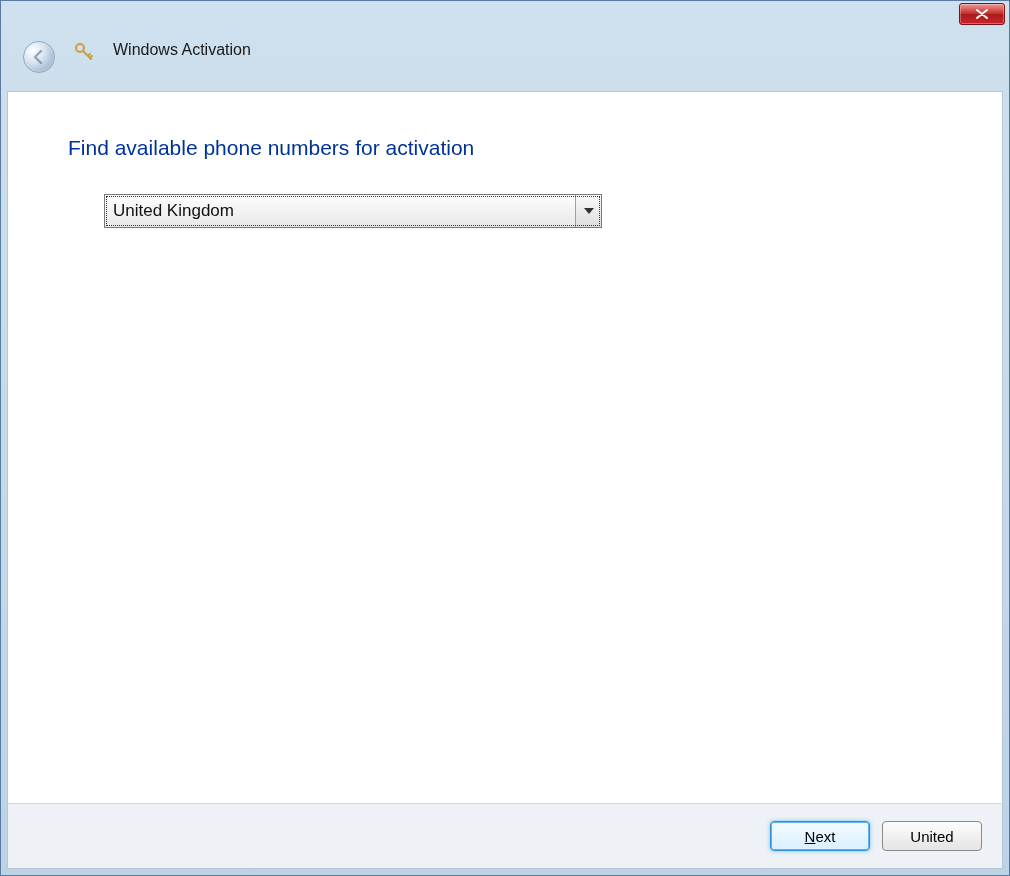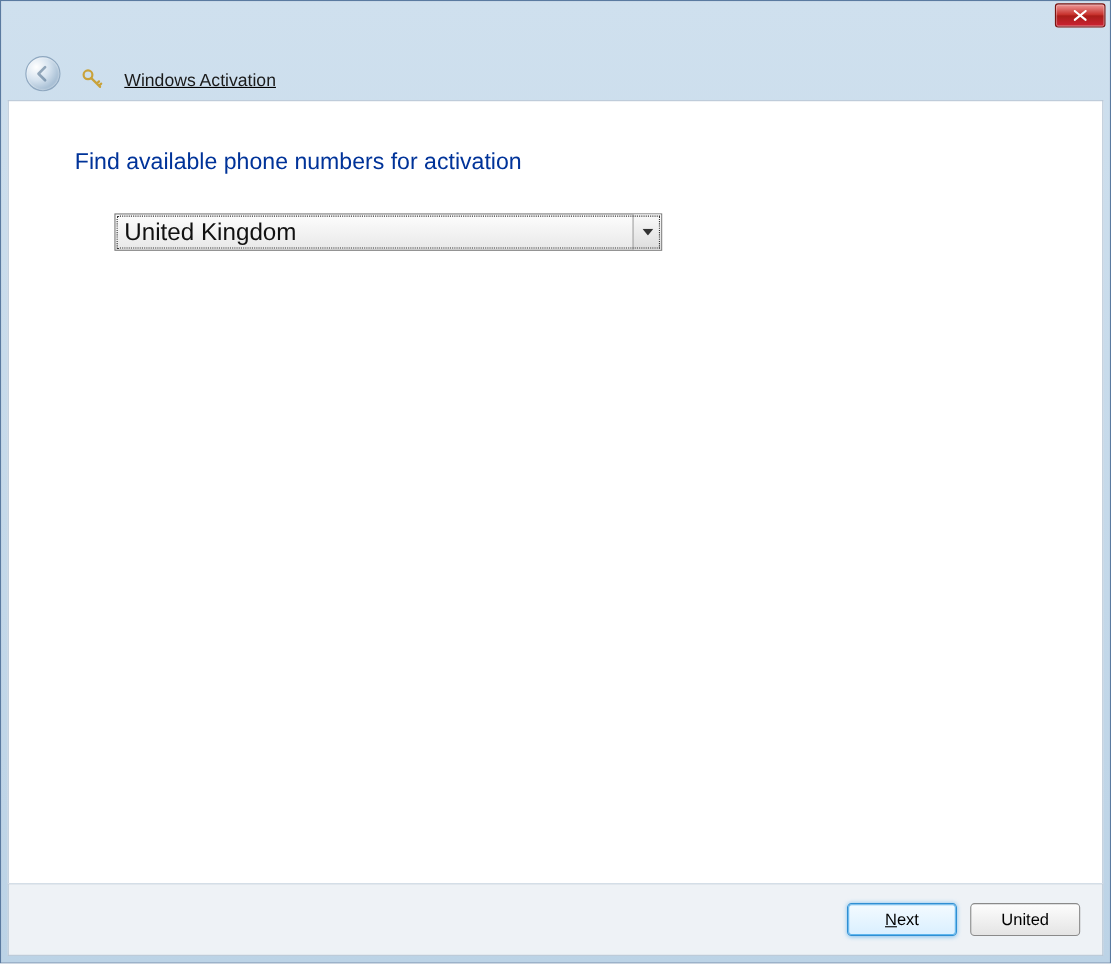--- a/index.html
+++ b/index.html
@@ -33,24 +33,23 @@
     border-radius: 3px;
     display: flex; align-items: center; justify-content: center;
     color: #fff;
     font-weight: bold;
     box-shadow: inset 0 0 0 1px rgba(255,255,255,0.3);
   }
   .close-btn svg { display:block; }
   .nav-row {
     height: 50px;
     display: flex;
-    align-items: flex-end;
+    align-items: flex-start;
     padding: 0 12px 8px 22px;
     gap: 18px;
-    text-decoration: underline;
   }
   .back-btn {
     width: 32px; height: 32px;
     border-radius: 50%;
     background: radial-gradient(circle at 30% 30%, #fff, #d6e3ef 40%, #aac1d6 70%, #8ea9c2);
     border: 1px solid #8fa8c0;
     display:flex; align-items:center; justify-content:center;
     box-shadow: inset 0 0 2px rgba(255,255,255,0.8);
   }
   .back-btn svg { opacity:0.55; }
@@ -67,20 +66,21 @@
     background: #fff;
     margin: 0 6px;
     border: 1px solid #b8c7d6;
     border-bottom: none;
     display:flex; flex-direction:column;
     overflow:hidden;
   }
   .content {
     flex:1;
     padding: 44px 60px 0 60px;
+    border-radius: 29px;
   }
   .heading {
     color: #003399;
     font-size: 21px;
     font-weight: 400;
     margin: 0 0 34px 0;
   }
   .instruction {
     font-size: 17px;
     margin: 0 0 18px 0;
@@ -95,21 +95,21 @@
     border: 1px solid #7a7a7a;
     background: linear-gradient(#fdfdfd,#e8e8e8);
     outline: 1px dotted #333;
     outline-offset: -3px;
     display:flex; align-items:stretch;
     position:relative;
   }
   .dropdown-text {
     flex:1;
     padding: 5px 8px;
-    font-size: 22px;
+    font-size: 17px;
     color:#111;
     display:flex; align-items:center;
   }
   .dropdown-btn {
     width: 26px;
     border-left: 1px solid #a0a0a0;
     background: linear-gradient(#fafafa,#ddd);
     display:flex; align-items:center; justify-content:center;
   }
   .footer {

